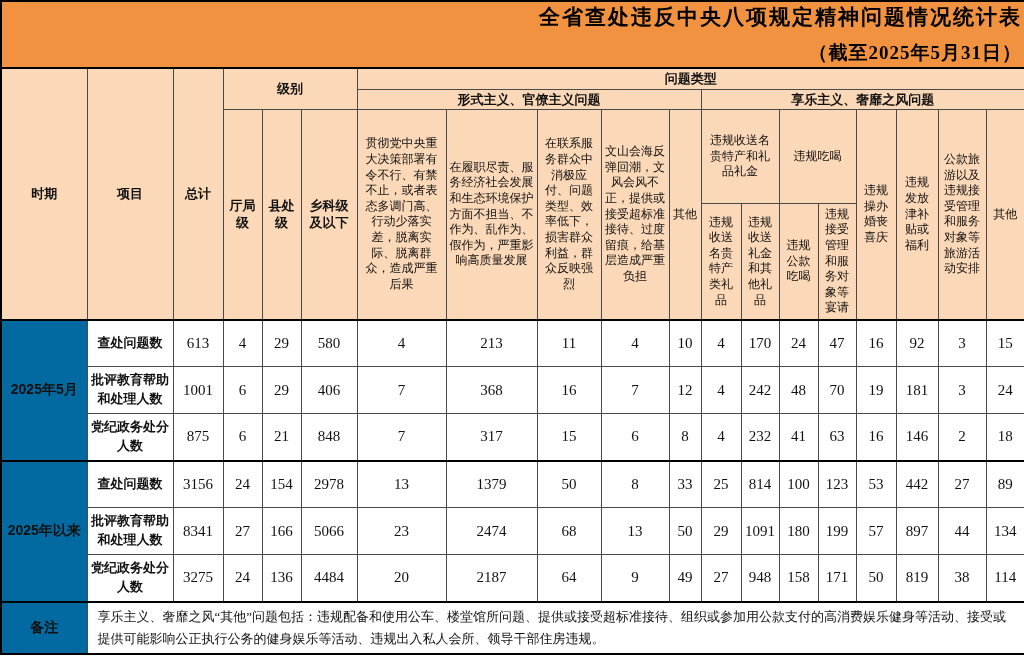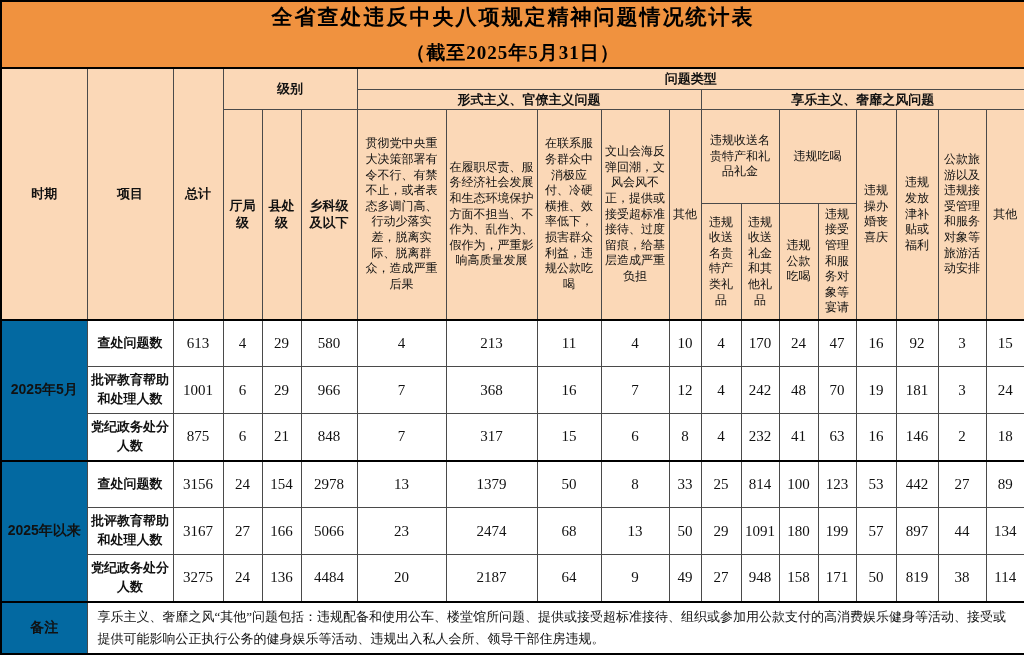--- a/index.html
+++ b/index.html
@@ -1,19 +1,19 @@
 <!DOCTYPE html>
 <html style="--title-bg: #F0923F; --header-bg: #FBD8B7;"><head>
 <meta charset="utf-8">
 <style>
   html,body{margin:0;padding:0;background:#ffffff;}
   .wrap{width:1024px;height:660px;box-sizing:border-box;}
   table{border-collapse:collapse;table-layout:fixed;width:1022px;margin:0 auto;border:2px solid #000;}
   td{border:1px solid #4a4a4a;box-sizing:border-box;padding:1px 2px;overflow:hidden;color:#111;vertical-align:middle;}
-  .title-cell{background:var(--title-bg,#F0923F);text-align:center;}
+  .title-cell{background:var(--title-bg,#F0923F);text-align:right;}
   .title-line1{font:bold 21px "Liberation Serif",serif;letter-spacing:2px;color:#000;}
   .title-line2{font:bold 19px "Liberation Serif",serif;letter-spacing:1px;color:#000;margin-top:9px;}
   .hdr{background:var(--header-bg,#FBD8B7);font:bold 13px "Liberation Sans",sans-serif;text-align:center;line-height:1.35;}
   .desc{background:var(--header-bg,#FBD8B7);font:12px "Liberation Serif",serif;text-align:center;line-height:1.3;padding:2px 3px;}
   .num{font:15px "Liberation Serif",serif;text-align:center;background:#fff;}
   .rowlabel{font:bold 14px "Liberation Sans",sans-serif;text-align:center;background:#0369a1;}
   .itemlabel{font:bold 13px "Liberation Sans",sans-serif;text-align:center;background:#fff;line-height:1.45;margin-top:16px;}
   .note-text{font:13px "Liberation Serif",serif;text-align:left;padding:3px 10px;line-height:1.7;background:#fff;}
   tr.sep td{border-top:2px solid #000;}
   .r-title{height:64px}.r-a{height:19px}.r-b{height:18px}.r-c{height:94px}.r-d{height:116px}
@@ -62,21 +62,21 @@
     <tr class="r-b">
       <td colspan="5" class="hdr">形式主义、官僚主义问题</td>
       <td colspan="8" class="hdr">享乐主义、奢靡之风问题</td>
     </tr>
     <tr class="r-c">
       <td rowspan="2" class="hdr">厅局级</td>
       <td rowspan="2" class="hdr">县处级</td>
       <td rowspan="2" class="hdr">乡科级及以下</td>
       <td rowspan="2" class="desc">贯彻党中央重大决策部署有令不行、有禁不止，或者表态多调门高、行动少落实差，脱离实际、脱离群众，造成严重后果</td>
       <td rowspan="2" class="desc">在履职尽责、服务经济社会发展和生态环境保护方面不担当、不作为、乱作为、假作为，严重影响高质量发展</td>
-      <td rowspan="2" class="desc">在联系服务群众中消极应付、冷硬横推、效率低下，损害群众利益，违规公款吃喝</td>
+      <td rowspan="2" class="desc">在联系服务群众中消极应付、问题类型、效率低下，损害群众利益，群众反映强烈</td>
       <td rowspan="2" class="desc">文山会海反弹回潮，文风会风不正，提供或接受超标准接待、过度留痕，给基层造成严重负担</td>
       <td rowspan="2" class="desc">其他</td>
       <td colspan="2" class="desc">违规收送名贵特产和礼品礼金</td>
       <td colspan="2" class="desc">违规吃喝</td>
       <td rowspan="2" class="desc">违规操办婚丧喜庆</td>
       <td rowspan="2" class="desc">违规发放津补贴或福利</td>
       <td rowspan="2" class="desc">公款旅游以及违规接受管理和服务对象等旅游活动安排</td>
       <td rowspan="2" class="desc">其他</td>
     </tr>
     <tr class="r-d">
@@ -105,21 +105,21 @@
       <td class="num">16</td>
       <td class="num">92</td>
       <td class="num">3</td>
       <td class="num">15</td>
     </tr>
     <tr class="r-data">
       <td class="itemlabel">批评教育帮助和处理人数</td>
       <td class="num">1001</td>
       <td class="num">6</td>
       <td class="num">29</td>
-      <td class="num">966</td>
+      <td class="num">406</td>
       <td class="num">7</td>
       <td class="num">368</td>
       <td class="num">16</td>
       <td class="num">7</td>
       <td class="num">12</td>
       <td class="num">4</td>
       <td class="num">242</td>
       <td class="num">48</td>
       <td class="num">70</td>
       <td class="num">19</td>
@@ -164,21 +164,21 @@
       <td class="num">814</td>
       <td class="num">100</td>
       <td class="num">123</td>
       <td class="num">53</td>
       <td class="num">442</td>
       <td class="num">27</td>
       <td class="num">89</td>
     </tr>
     <tr class="r-data">
       <td class="itemlabel">批评教育帮助和处理人数</td>
-      <td class="num">3167</td>
+      <td class="num">8341</td>
       <td class="num">27</td>
       <td class="num">166</td>
       <td class="num">5066</td>
       <td class="num">23</td>
       <td class="num">2474</td>
       <td class="num">68</td>
       <td class="num">13</td>
       <td class="num">50</td>
       <td class="num">29</td>
       <td class="num">1091</td>

